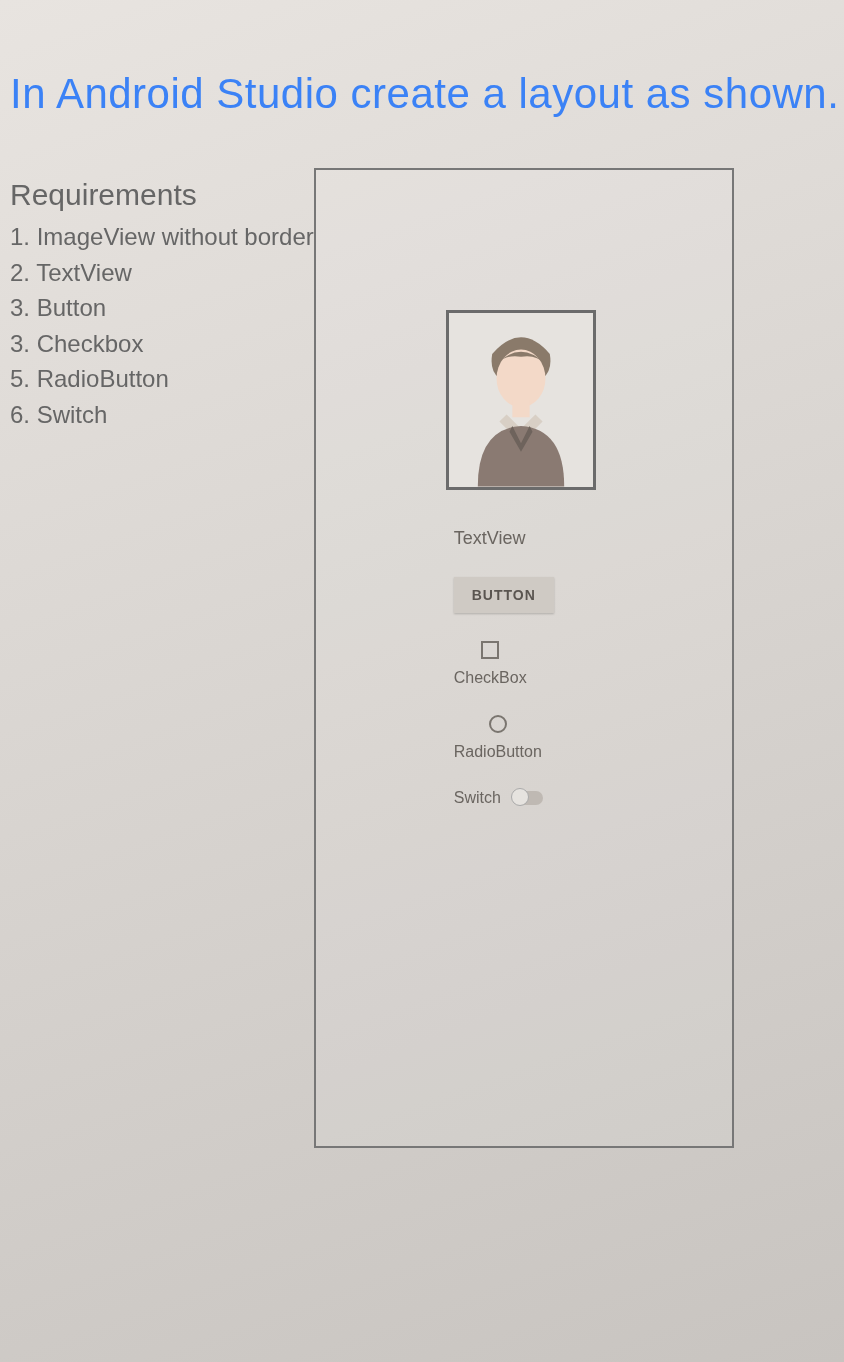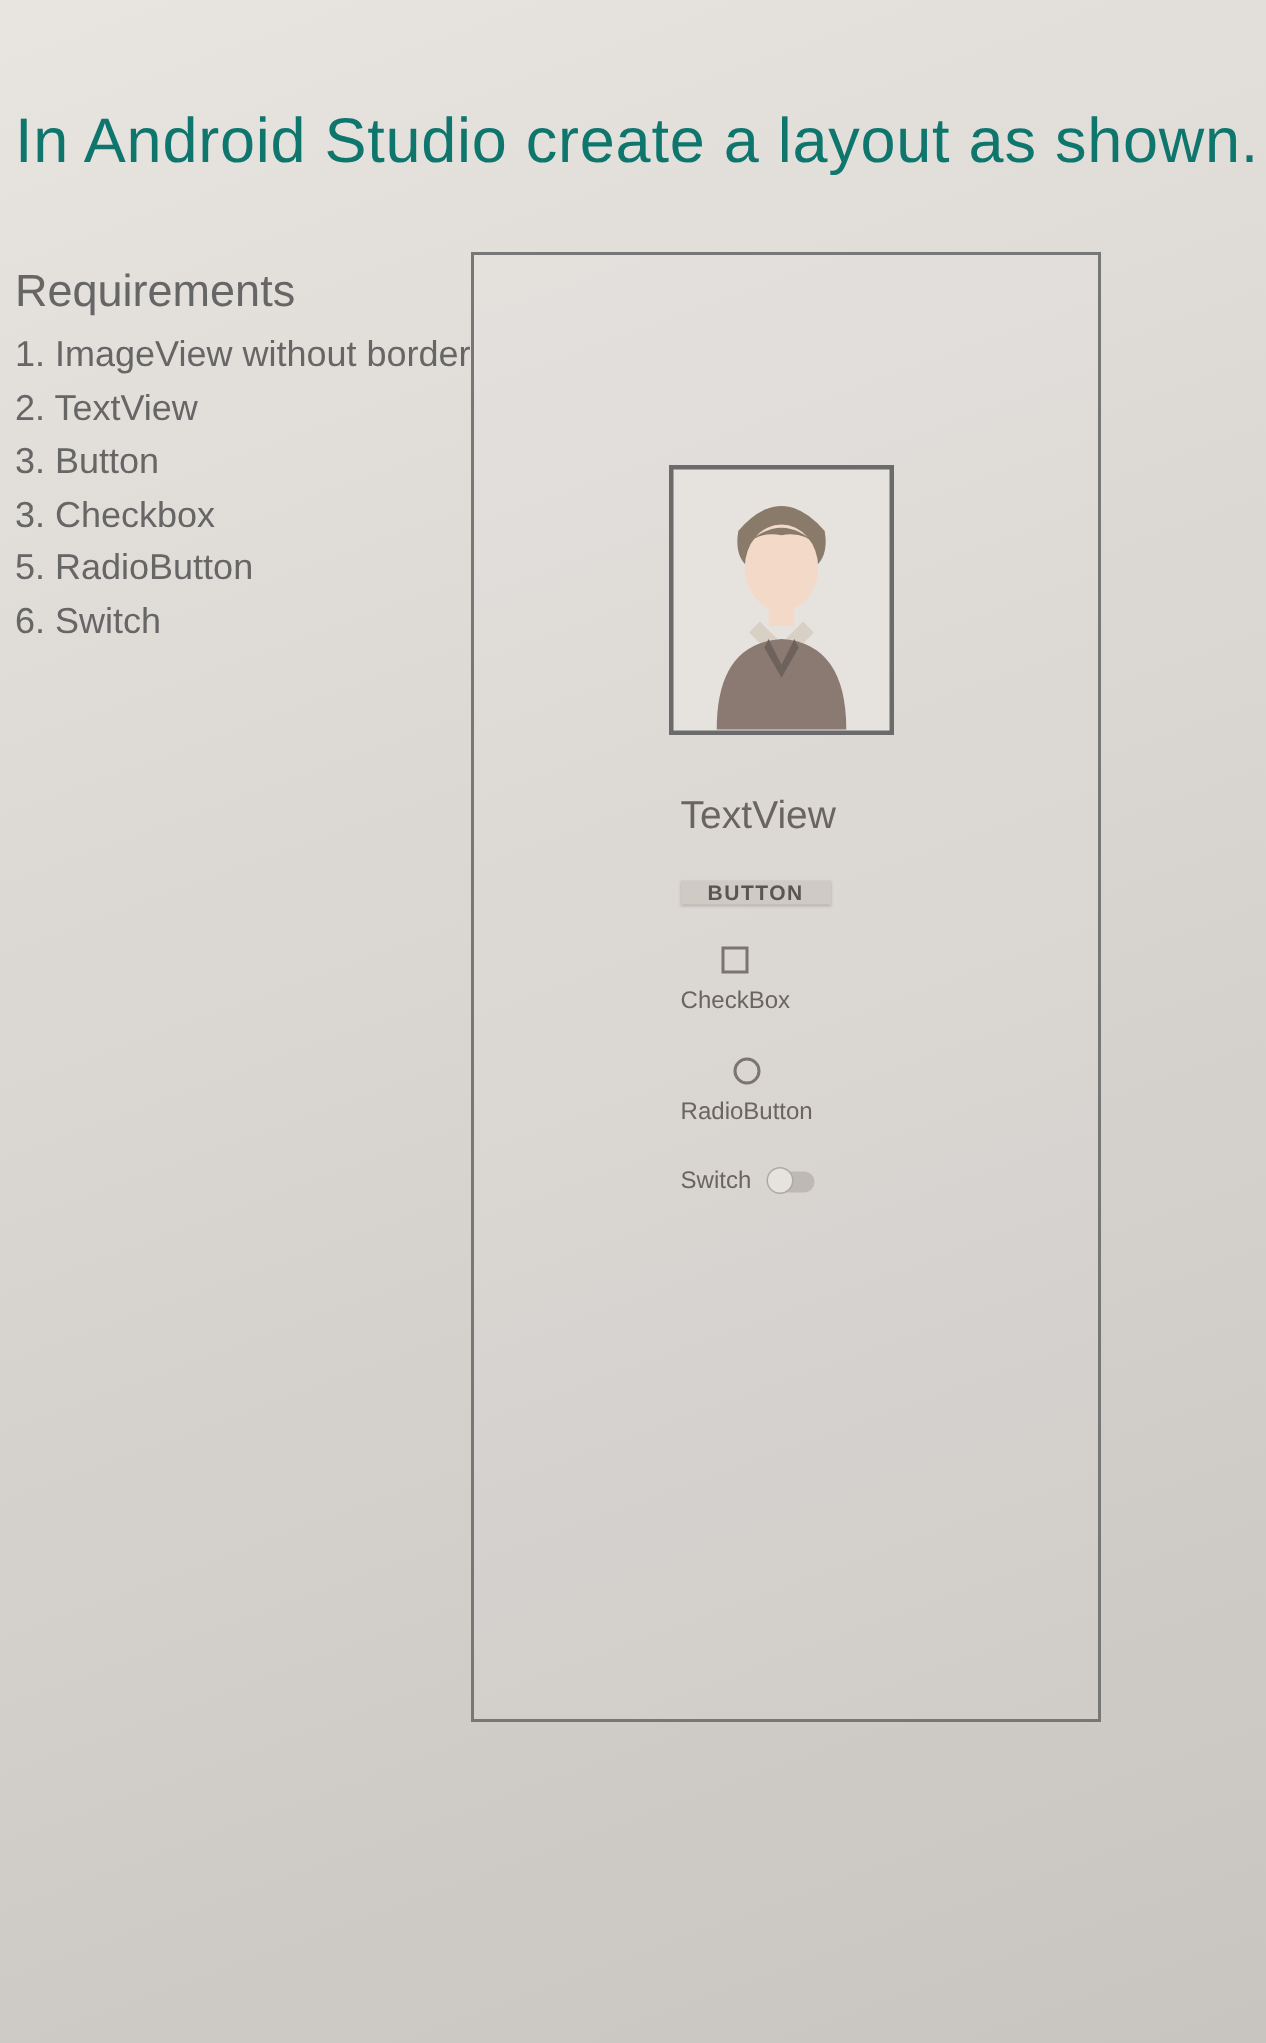--- a/index.html
+++ b/index.html
@@ -11,21 +11,21 @@
       color: #555;
       overflow: hidden;
       position: relative;
     }
     .page {
       padding: 70px 0 0 10px;
     }
     .title {
       font-size: 42px;
       font-weight: 300;
-      color: #0f766e;
+      color: #3b82f6;
       margin-bottom: 60px;
       letter-spacing: 0.5px;
     }
     .content {
       display: flex;
       align-items: flex-start;
     }
     .requirements {
       flex: 0 0 auto;
     }
@@ -69,30 +69,30 @@
       display: flex;
       align-items: flex-end;
       justify-content: center;
       overflow: hidden;
     }
     .avatar-svg {
       width: 100%;
       height: 100%;
     }
     .text-view {
-      font-size: 26px;
+      font-size: 18px;
       color: #6a6560;
       font-weight: 400;
       margin-left: 8px;
       margin-top: 10px;
     }
     .android-button {
       background: #cfcac4;
       border: none;
-      padding: 0 18px;
+      padding: 10px 18px;
       font-size: 14px;
       font-weight: 600;
       letter-spacing: 1px;
       color: #5a5550;
       box-shadow: 0 1px 2px rgba(0,0,0,0.2);
       margin-left: 8px;
     }
     .control-row {
       display: flex;
       align-items: center;

